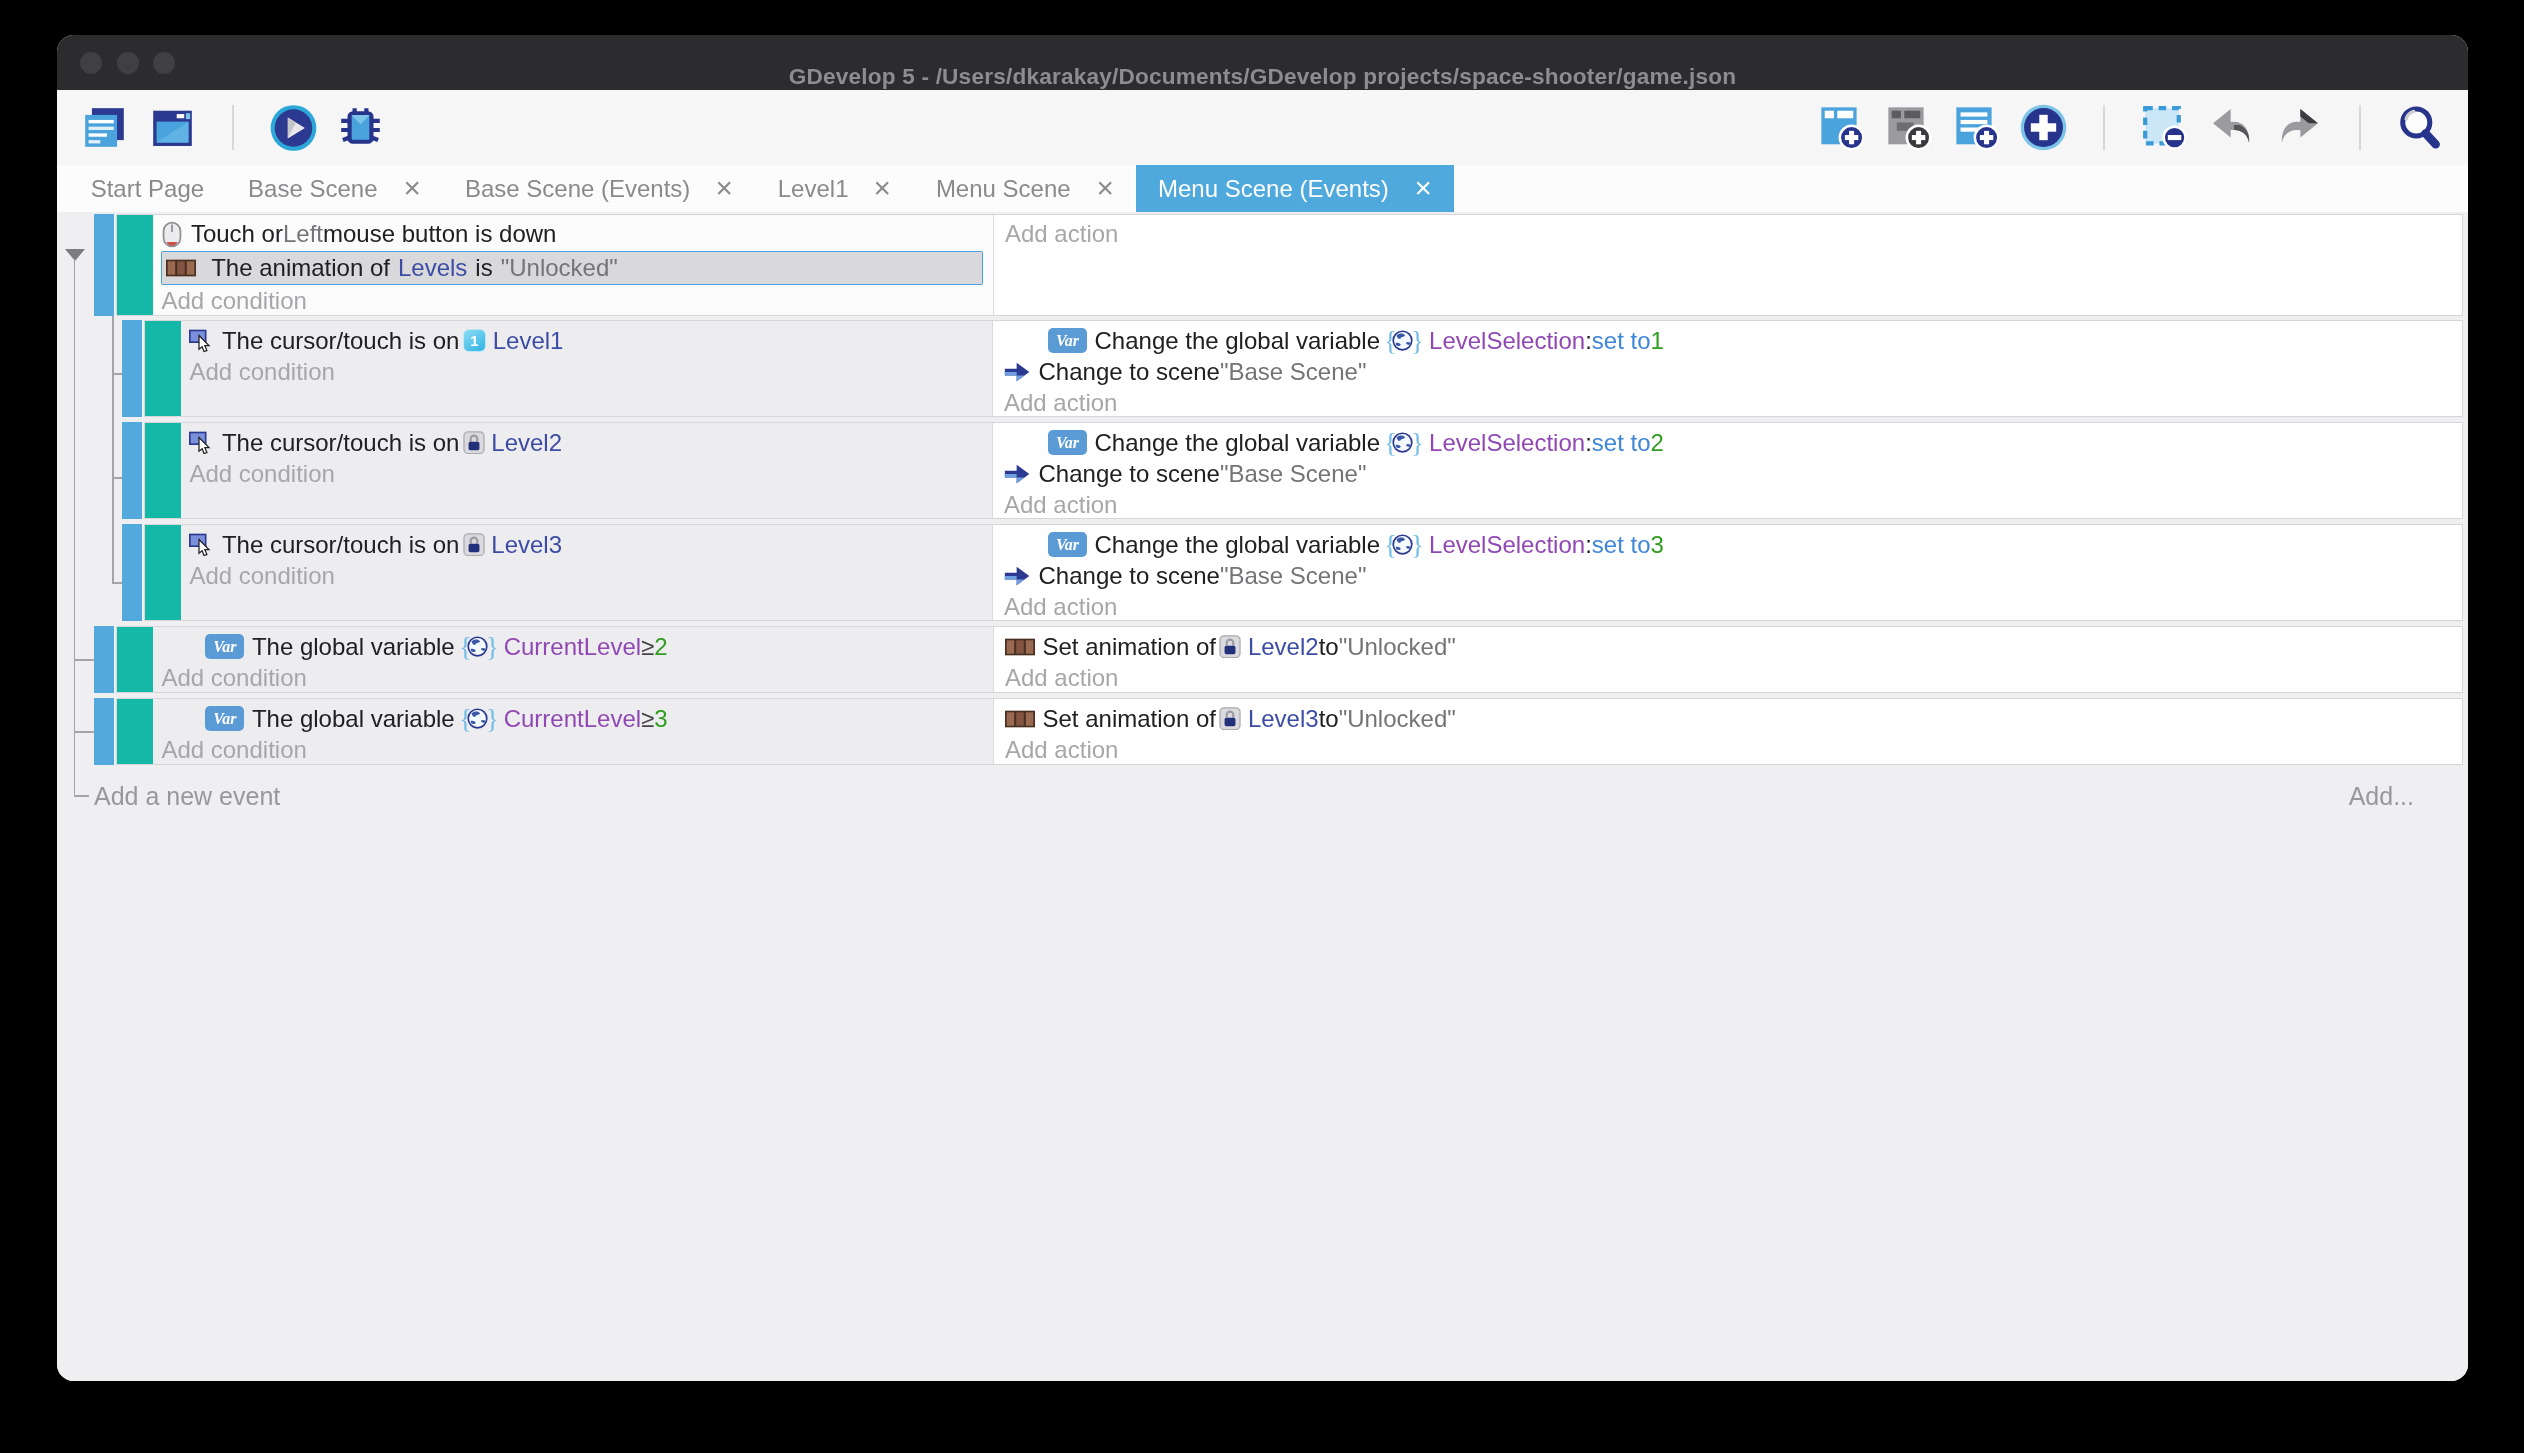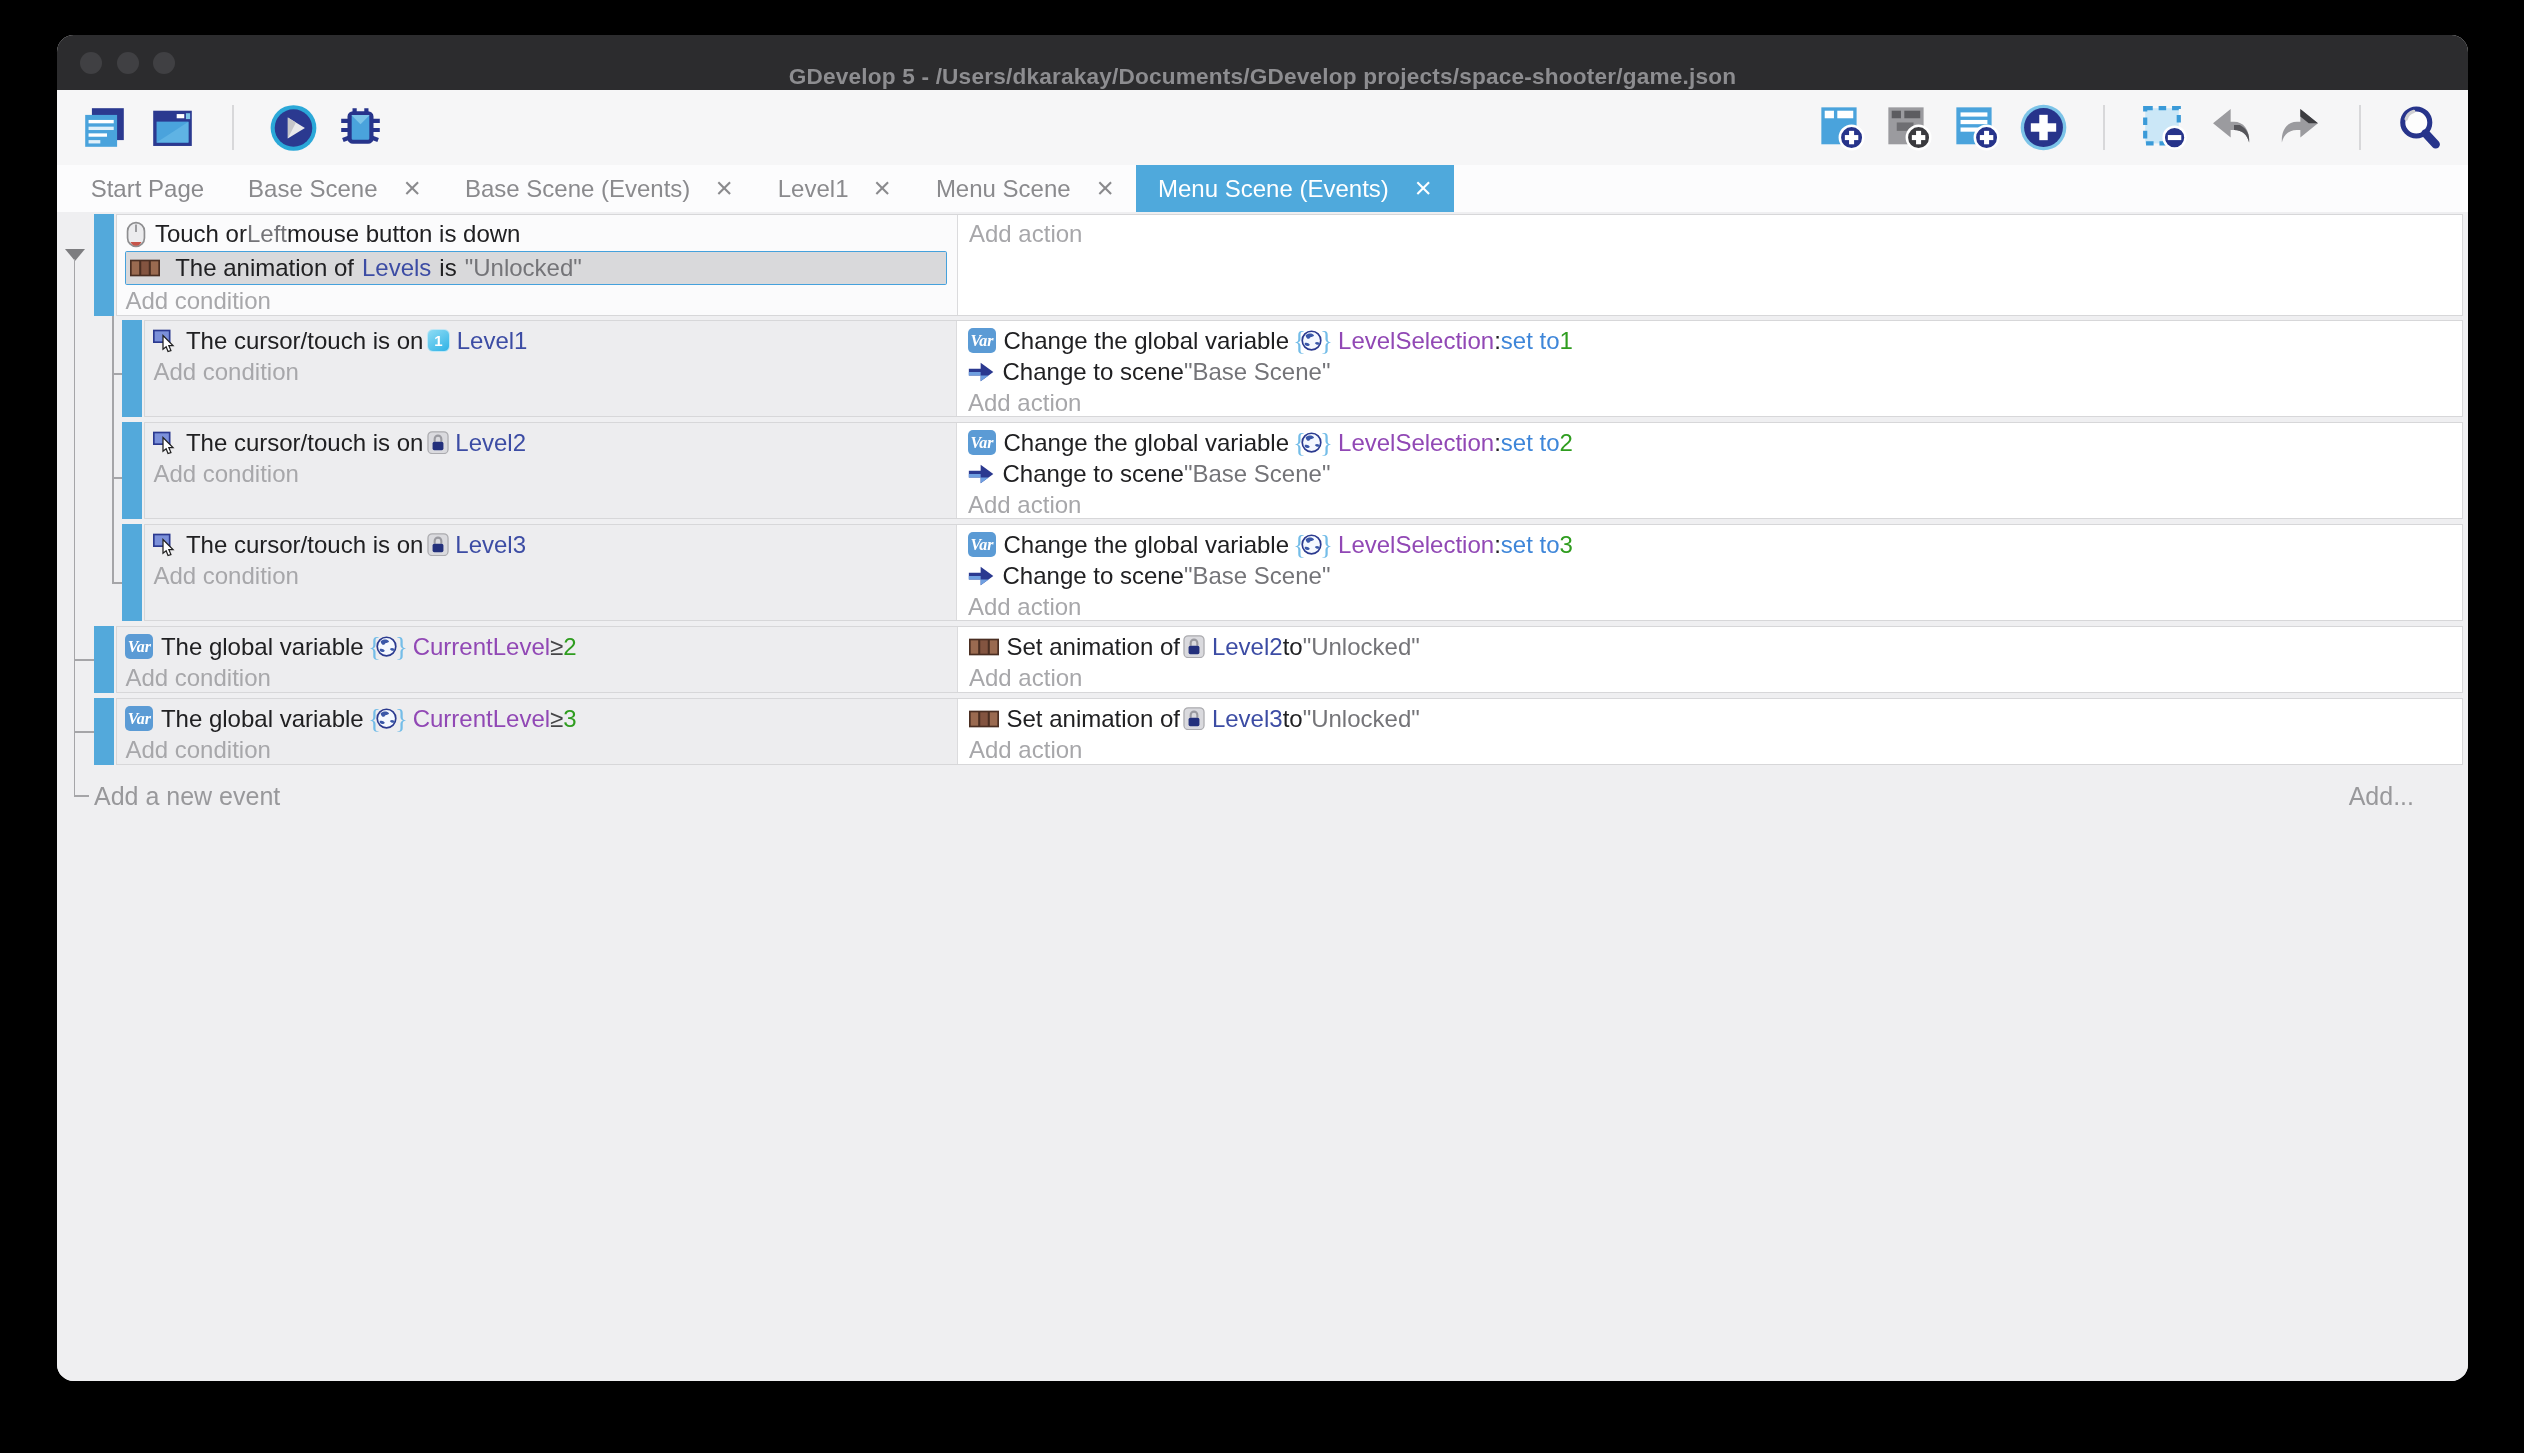--- a/index.html
+++ b/index.html
@@ -30,43 +30,43 @@
   .tab { display:flex; align-items:center; gap:25px; padding:0 22px; font-size:24px; color:#8a8a8d; white-space:nowrap; }
   .tab.active { background:#4fa9dc; color:#ffffff;justify-content:space-between; }
   .tab-close { display:inline-flex; }
   
   .events { position:relative; width:2411px; flex:1; background:#efeff1; }
   .vline,.hline { position:absolute; background:#a5a5a8; }
   .vline { width:1.7px; } .hline { height:1.7px; }
   .fold-triangle { position:absolute; left:7.5px; top:37px; width:0; height:0;
     border-left:10px solid transparent; border-right:10px solid transparent; border-top:12.6px solid #7d7d80; }
   .bar { position:absolute; width:20px; background:#53a9db; }
-  .evbox { position:absolute; display:flex; background:#14b8a6; border:0.8px solid #d7d7d9; }
+  .evbox { position:absolute; display:flex; background:#14b8a6; border:0.8px solid #d7d7d9;padding-left:36px; }
   .cond { flex:none; padding:4.2px 0 0 8.4px; border-right:0.8px solid #dbdbdd; background:#ededef; }
   .cond.white { background:#fbfbfc; }
   .act { flex:1; padding:4.2px 0 0 11px; background:#ffffff;text-align:center; }
   .crow { display:flex; align-items:center; height:31px; font-size:24px; white-space:nowrap; }
   .crow.selected { background:#d9d9db; border:1.7px solid #45a1dc; border-radius:1.7px;
     height:34px; margin:0.8px 10px 0.8px 0; padding-left:3.3px;gap:8px; }
   .addrow { display:flex; align-items:center; height:31px; font-size:24px; color:#a7a7aa; }
   .seg-plain   { color:#202022; }
   .seg-param   { color:#747478; }
   .seg-object  { color:#3c4ca4; font-weight:normal; }
   .seg-variable{ color:#9148b5; }
   .seg-setto   { color:#3e86d9; }
   .seg-number  { color:#2f9d1f; }
   .seg-op      { color:#454547; }
   .ico { display:inline-flex; align-items:center; justify-content:center; margin-right:7.5px; flex:none; }
   .thumb { display:inline-flex; align-items:center; justify-content:center; margin:0 6.7px 0 3.3px; flex:none; }
   .lvl-thumb { width:23.4px; height:23.4px; border-radius:5.9px; border:0.8px solid #bfe7f6;
     background:linear-gradient(145deg,#8edcf4,#2fb2e6); color:#fff; font-size:15px; font-weight:bold; }
   .var-badge { display:inline-flex; align-items:center; justify-content:center; flex:none;
-    width:28px; height:25px; margin-right:7.5px; background:#5b9bd5; border-radius:5px;
+    width:39px; height:25px; margin-right:7.5px; background:#5b9bd5; border-radius:5px;
     color:#ffffff; font-size:16px; font-style:italic; font-weight:bold;
-    font-family:"Liberation Serif", serif; }
+    font-family:"Liberation Serif", serif;margin-left:44px; }
   .footer-add { position:absolute; display:flex; align-items:center; height:30px;
     font-size:25px; color:#98989b; }
 </style>
 </head>
 <body>
 
 <div class="window">
 
   <div class="titlebar">
     <div class="traffic">

